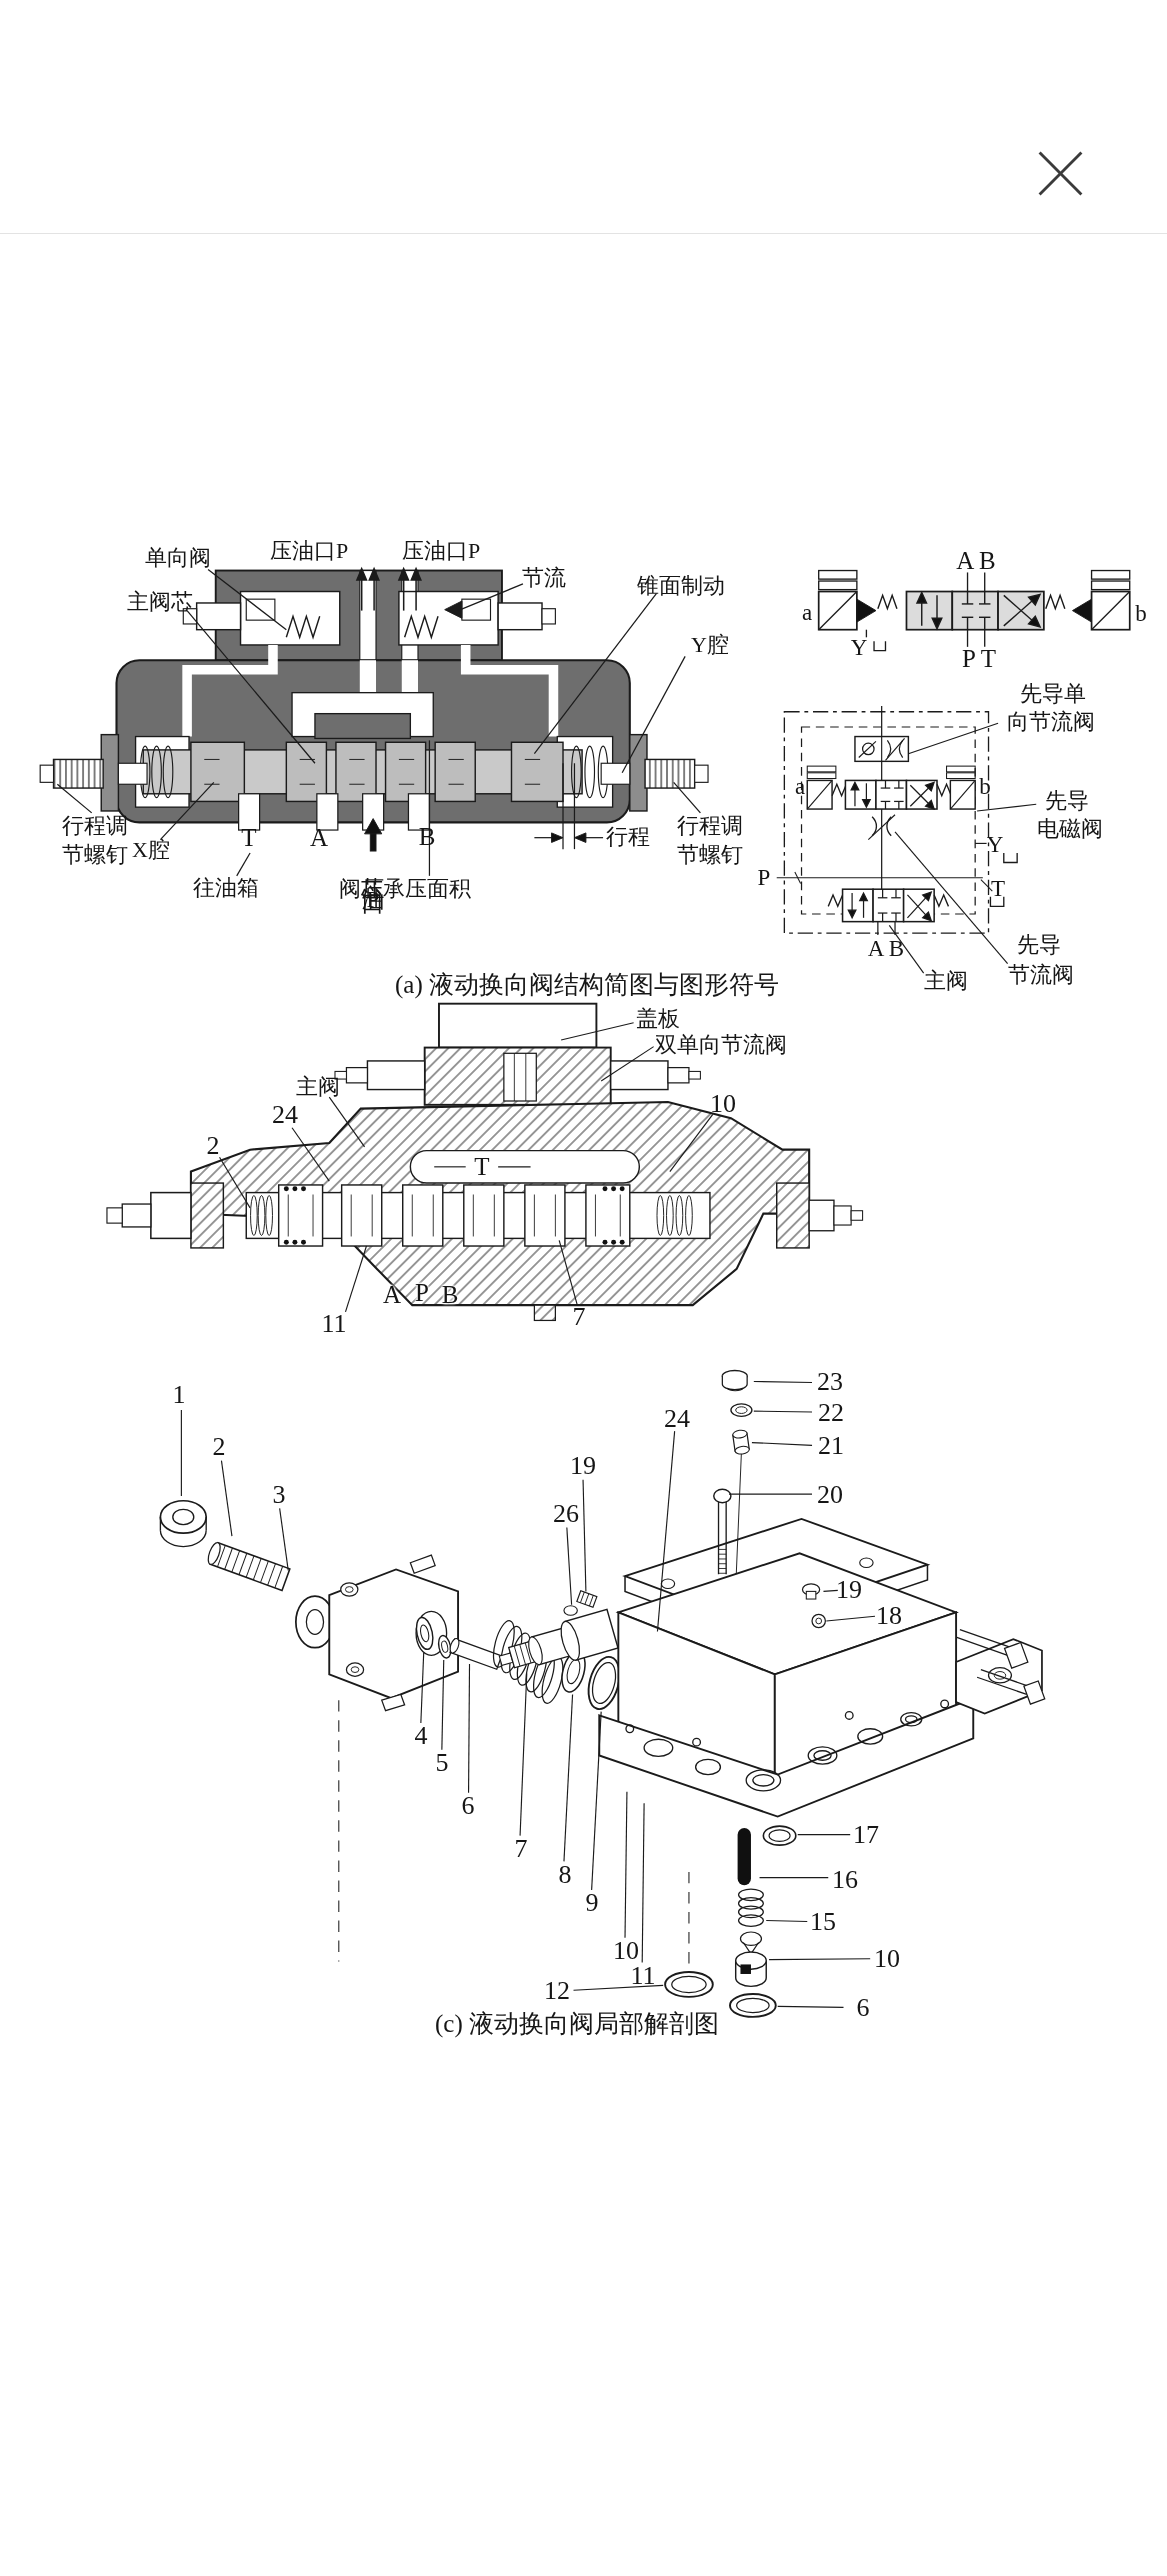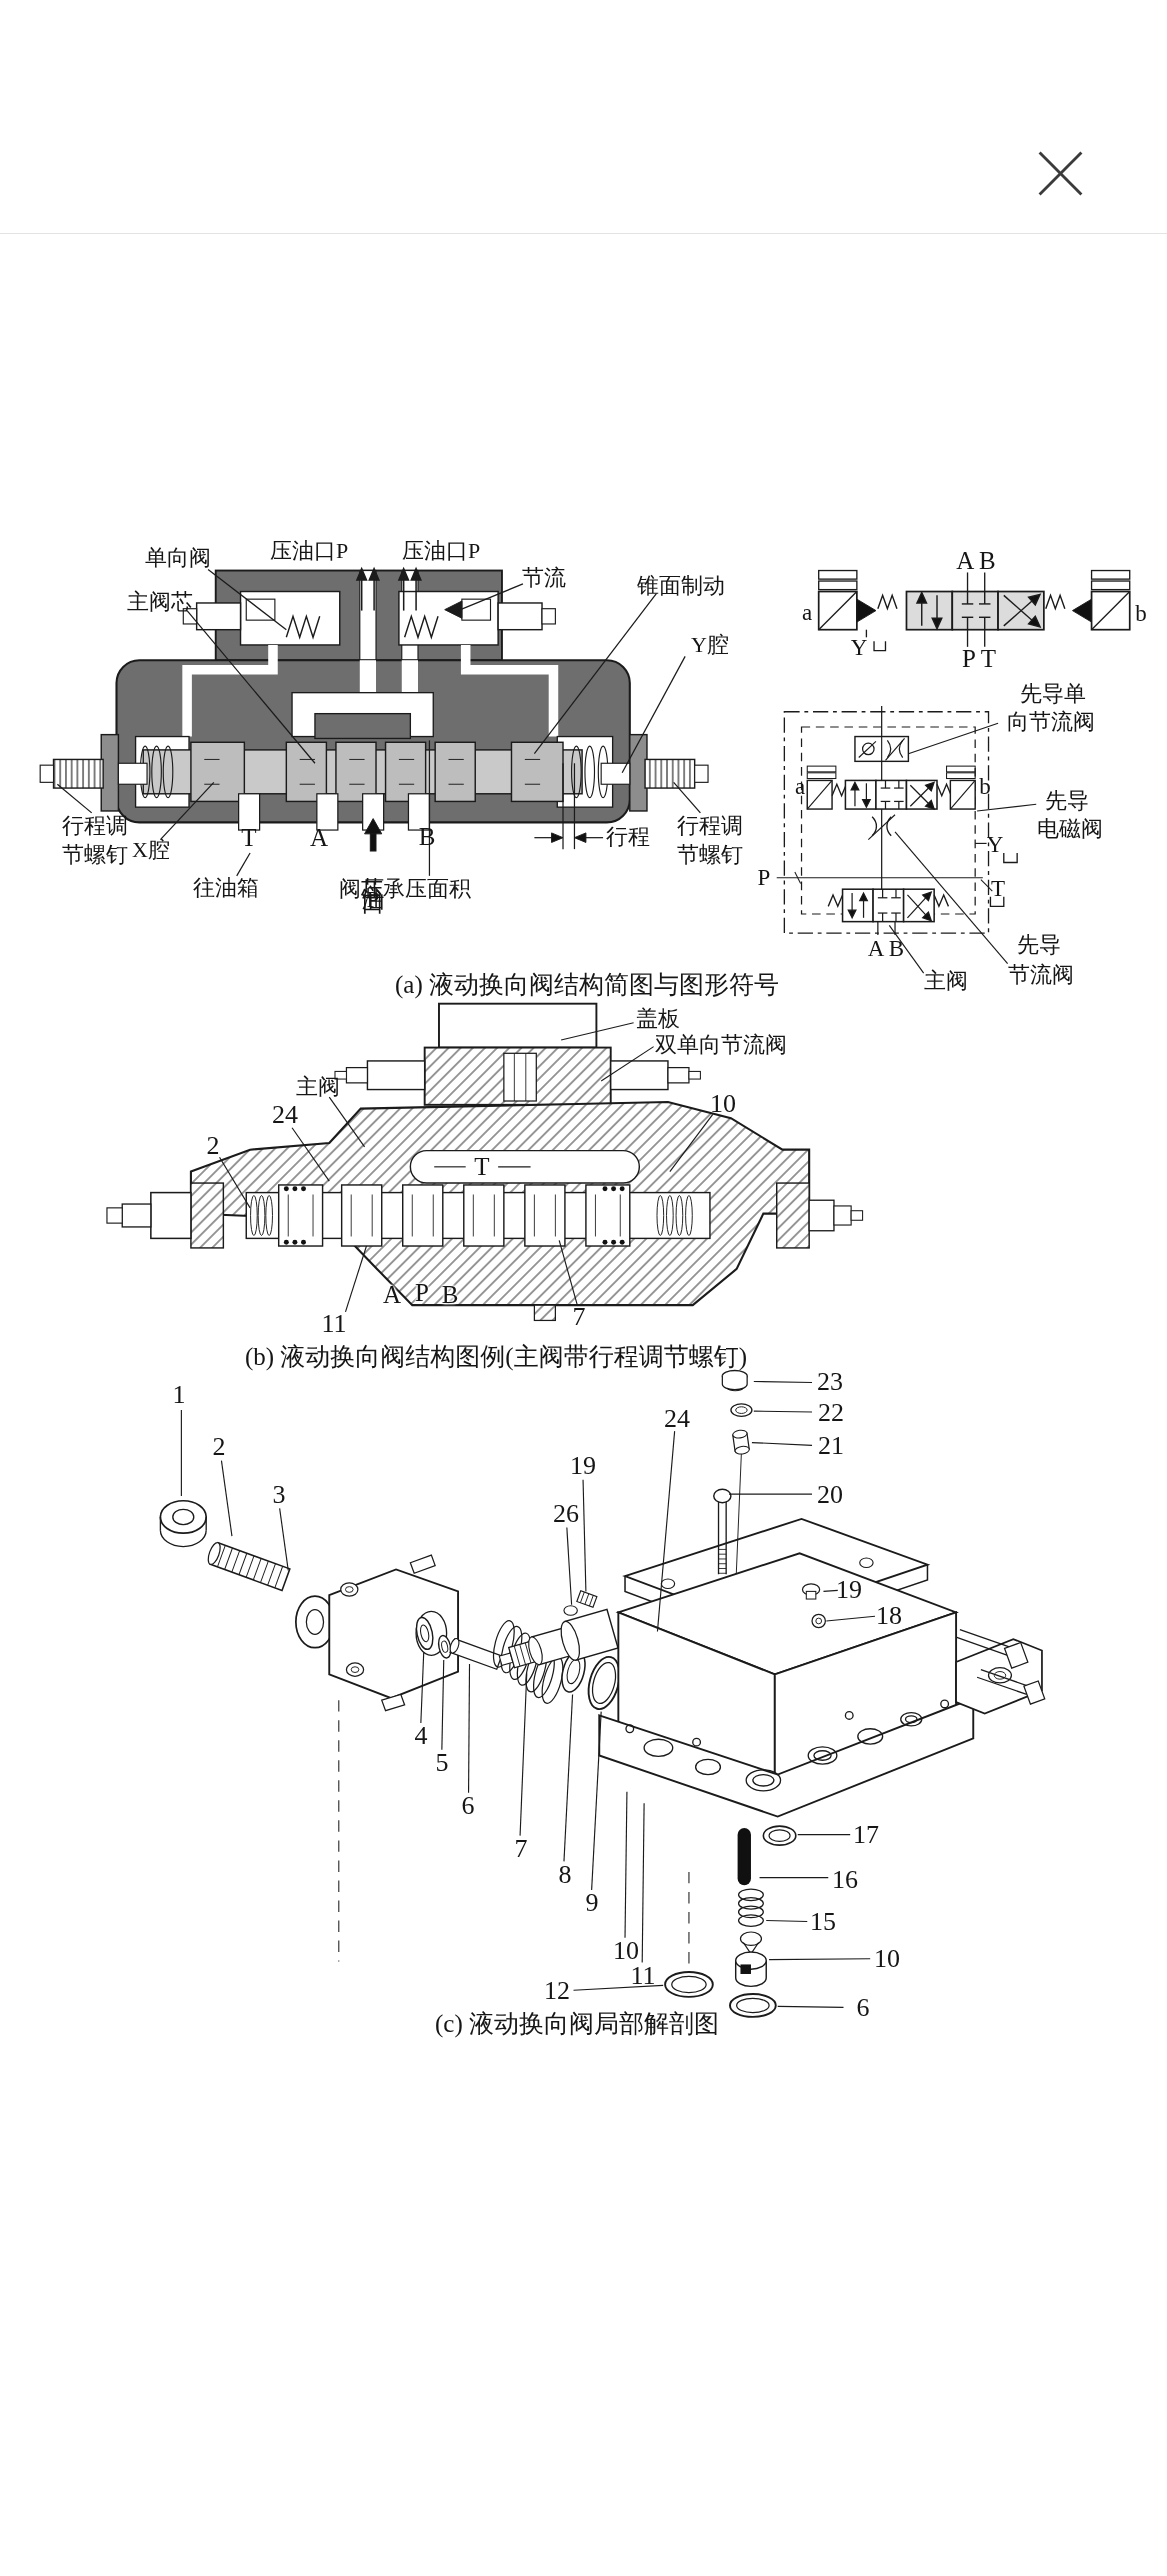--- a/index.html
+++ b/index.html
@@ -625,21 +625,20 @@
   <div class="lb s23" style="left:318px;top:1087px">主阀</div>
   <div class="lb num" style="left:285px;top:1115px">24</div>
   <div class="lb num" style="left:213px;top:1146px">2</div>
   <div class="lb num" style="left:723px;top:1104px">10</div>
   <div class="lb s26" style="left:482px;top:1166px">T</div>
   <div class="lb num" style="left:334px;top:1324px">11</div>
   <div class="lb s26 halo" style="left:392px;top:1294px">A</div>
   <div class="lb s26 halo" style="left:422px;top:1292px">P</div>
   <div class="lb s26 halo" style="left:450px;top:1294px">B</div>
   <div class="lb num" style="left:579px;top:1317px">7</div>
-  <div class="lb s26" style="left:496px;top:1356px">(b) 液动换向阀结构图例(主阀带行程调节螺钉)</div>
 
   <div class="lb num" style="left:179px;top:1395px">1</div>
   <div class="lb num" style="left:219px;top:1447px">2</div>
   <div class="lb num" style="left:279px;top:1495px">3</div>
   <div class="lb num" style="left:421px;top:1736px">4</div>
   <div class="lb num" style="left:442px;top:1763px">5</div>
   <div class="lb num" style="left:468px;top:1806px">6</div>
   <div class="lb num" style="left:521px;top:1849px">7</div>
   <div class="lb num" style="left:565px;top:1875px">8</div>
   <div class="lb num" style="left:592px;top:1903px">9</div>

